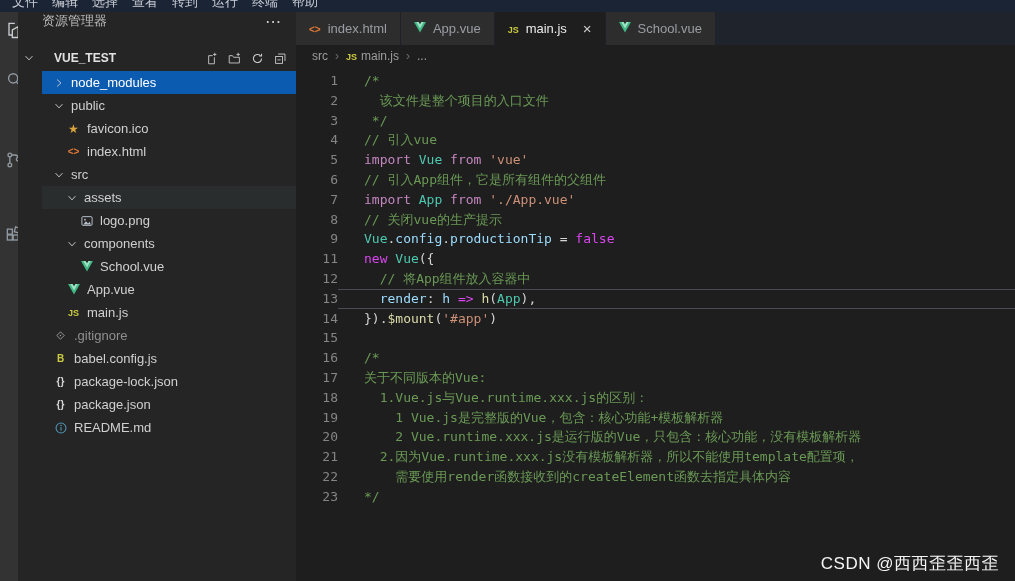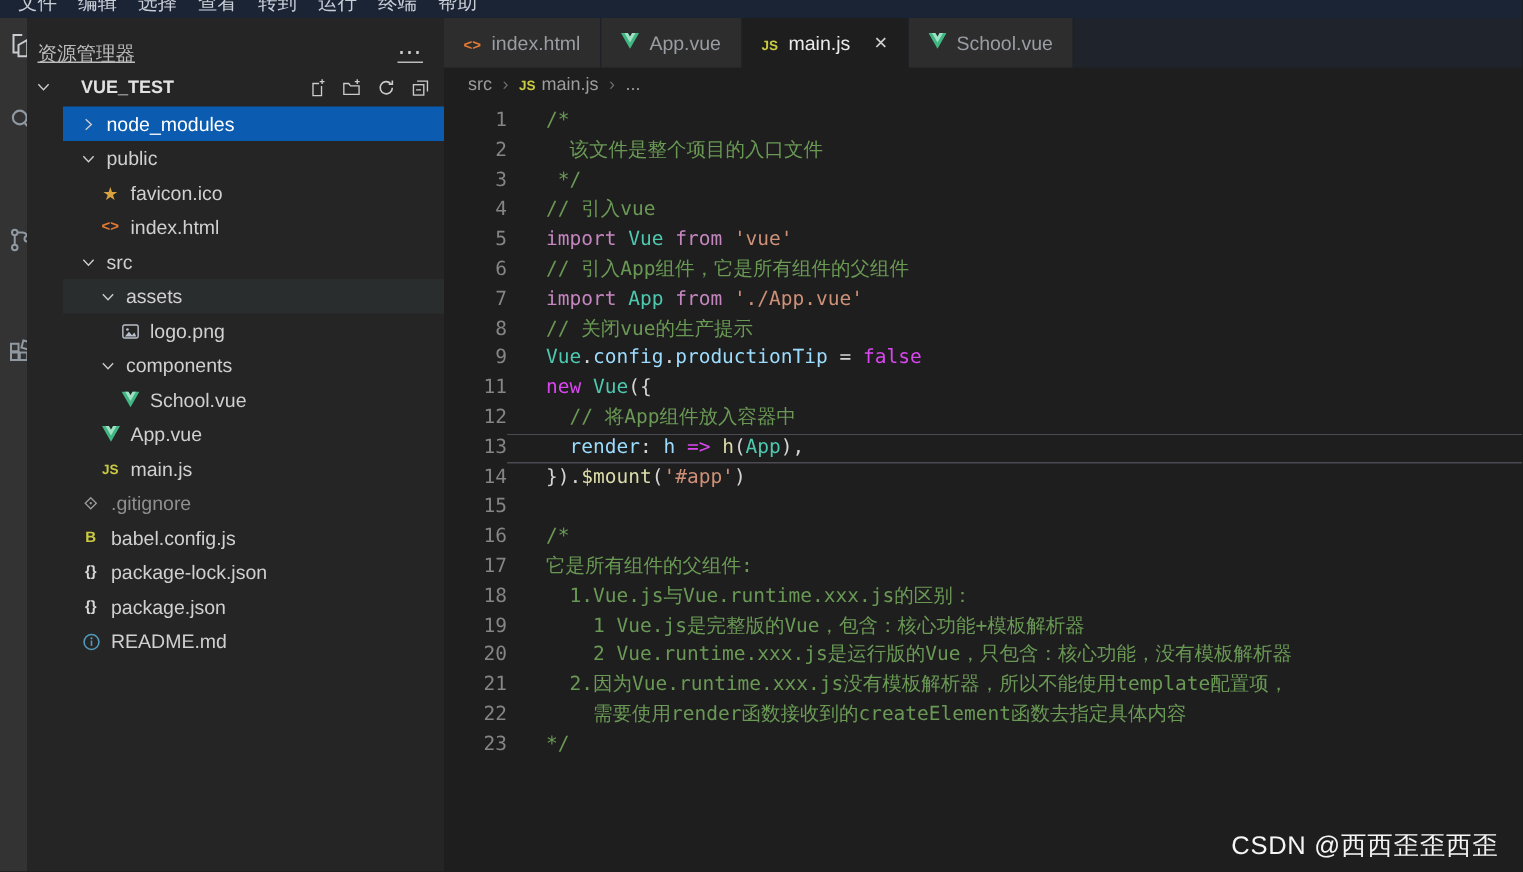--- a/index.html
+++ b/index.html
@@ -10,21 +10,21 @@
   .titlebar { position:absolute; top:0; left:0; right:0; height:12px; background:#1b2435; overflow:hidden; }
   .menubar { display:flex; gap:14px; padding-left:12px; }
   .menubar span { font-size:13px; color:#c9cdd6; margin-top:-7px; white-space:nowrap; }
 
   
   .activitybar { position:absolute; top:12px; left:0; bottom:0; width:18px; background:#333333; overflow:hidden; }
   .activitybar .aicon { position:absolute; left:4px; width:22px; height:22px; }
 
   
   .sidebar { position:absolute; top:12px; left:18px; bottom:0; width:278px; background:#252526; overflow:hidden; }
-  .explorer-header { height:33px; display:flex; align-items:flex-end; padding:0 14px 0 7px; font-size:13px; color:#bcbcbc;text-decoration:underline; }
+  .explorer-header { height:33px; display:flex; align-items:flex-start; padding:0 14px 0 24px; font-size:13px; color:#bcbcbc; }
   .explorer-header .more { margin-left:auto; color:#cccccc; font-size:16px; letter-spacing:1px; cursor:pointer; }
   .section-header { height:26px; display:flex; align-items:center; padding:0 8px 0 4px; }
   .section-header .slabel { font-weight:bold; font-size:12px; color:#e2e2e2; margin-left:18px; }
   .section-header .actions { margin-left:auto; display:flex; gap:7px; }
   .section-header .actions span { width:16px; height:16px; display:flex; align-items:center; justify-content:center; cursor:pointer; }
   .chev { width:14px; height:14px; display:inline-flex; align-items:center; justify-content:center; flex:none; }
   .chev.open svg { transform:rotate(90deg); }
 
   .tree { font-size:13px;margin-left:24px; }
   .row { display:flex; align-items:center; height:23px; color:#d0d0d0; cursor:pointer; }
@@ -361,21 +361,21 @@
       <div class="cline">
         <span class="ln">15</span>
         <span class="cbody"></span>
       </div>
       <div class="cline">
         <span class="ln">16</span>
         <span class="cbody"><span class="tok-c">/*</span></span>
       </div>
       <div class="cline">
         <span class="ln">17</span>
-        <span class="cbody"><span class="tok-c">它是所有组件的父组件:</span></span>
+        <span class="cbody"><span class="tok-c">关于不同版本的Vue:</span></span>
       </div>
       <div class="cline">
         <span class="ln">18</span>
         <span class="cbody"><span class="tok-c">  1.Vue.js与Vue.runtime.xxx.js的区别：</span></span>
       </div>
       <div class="cline">
         <span class="ln">19</span>
         <span class="cbody"><span class="tok-c">    1 Vue.js是完整版的Vue，包含：核心功能+模板解析器</span></span>
       </div>
       <div class="cline">

